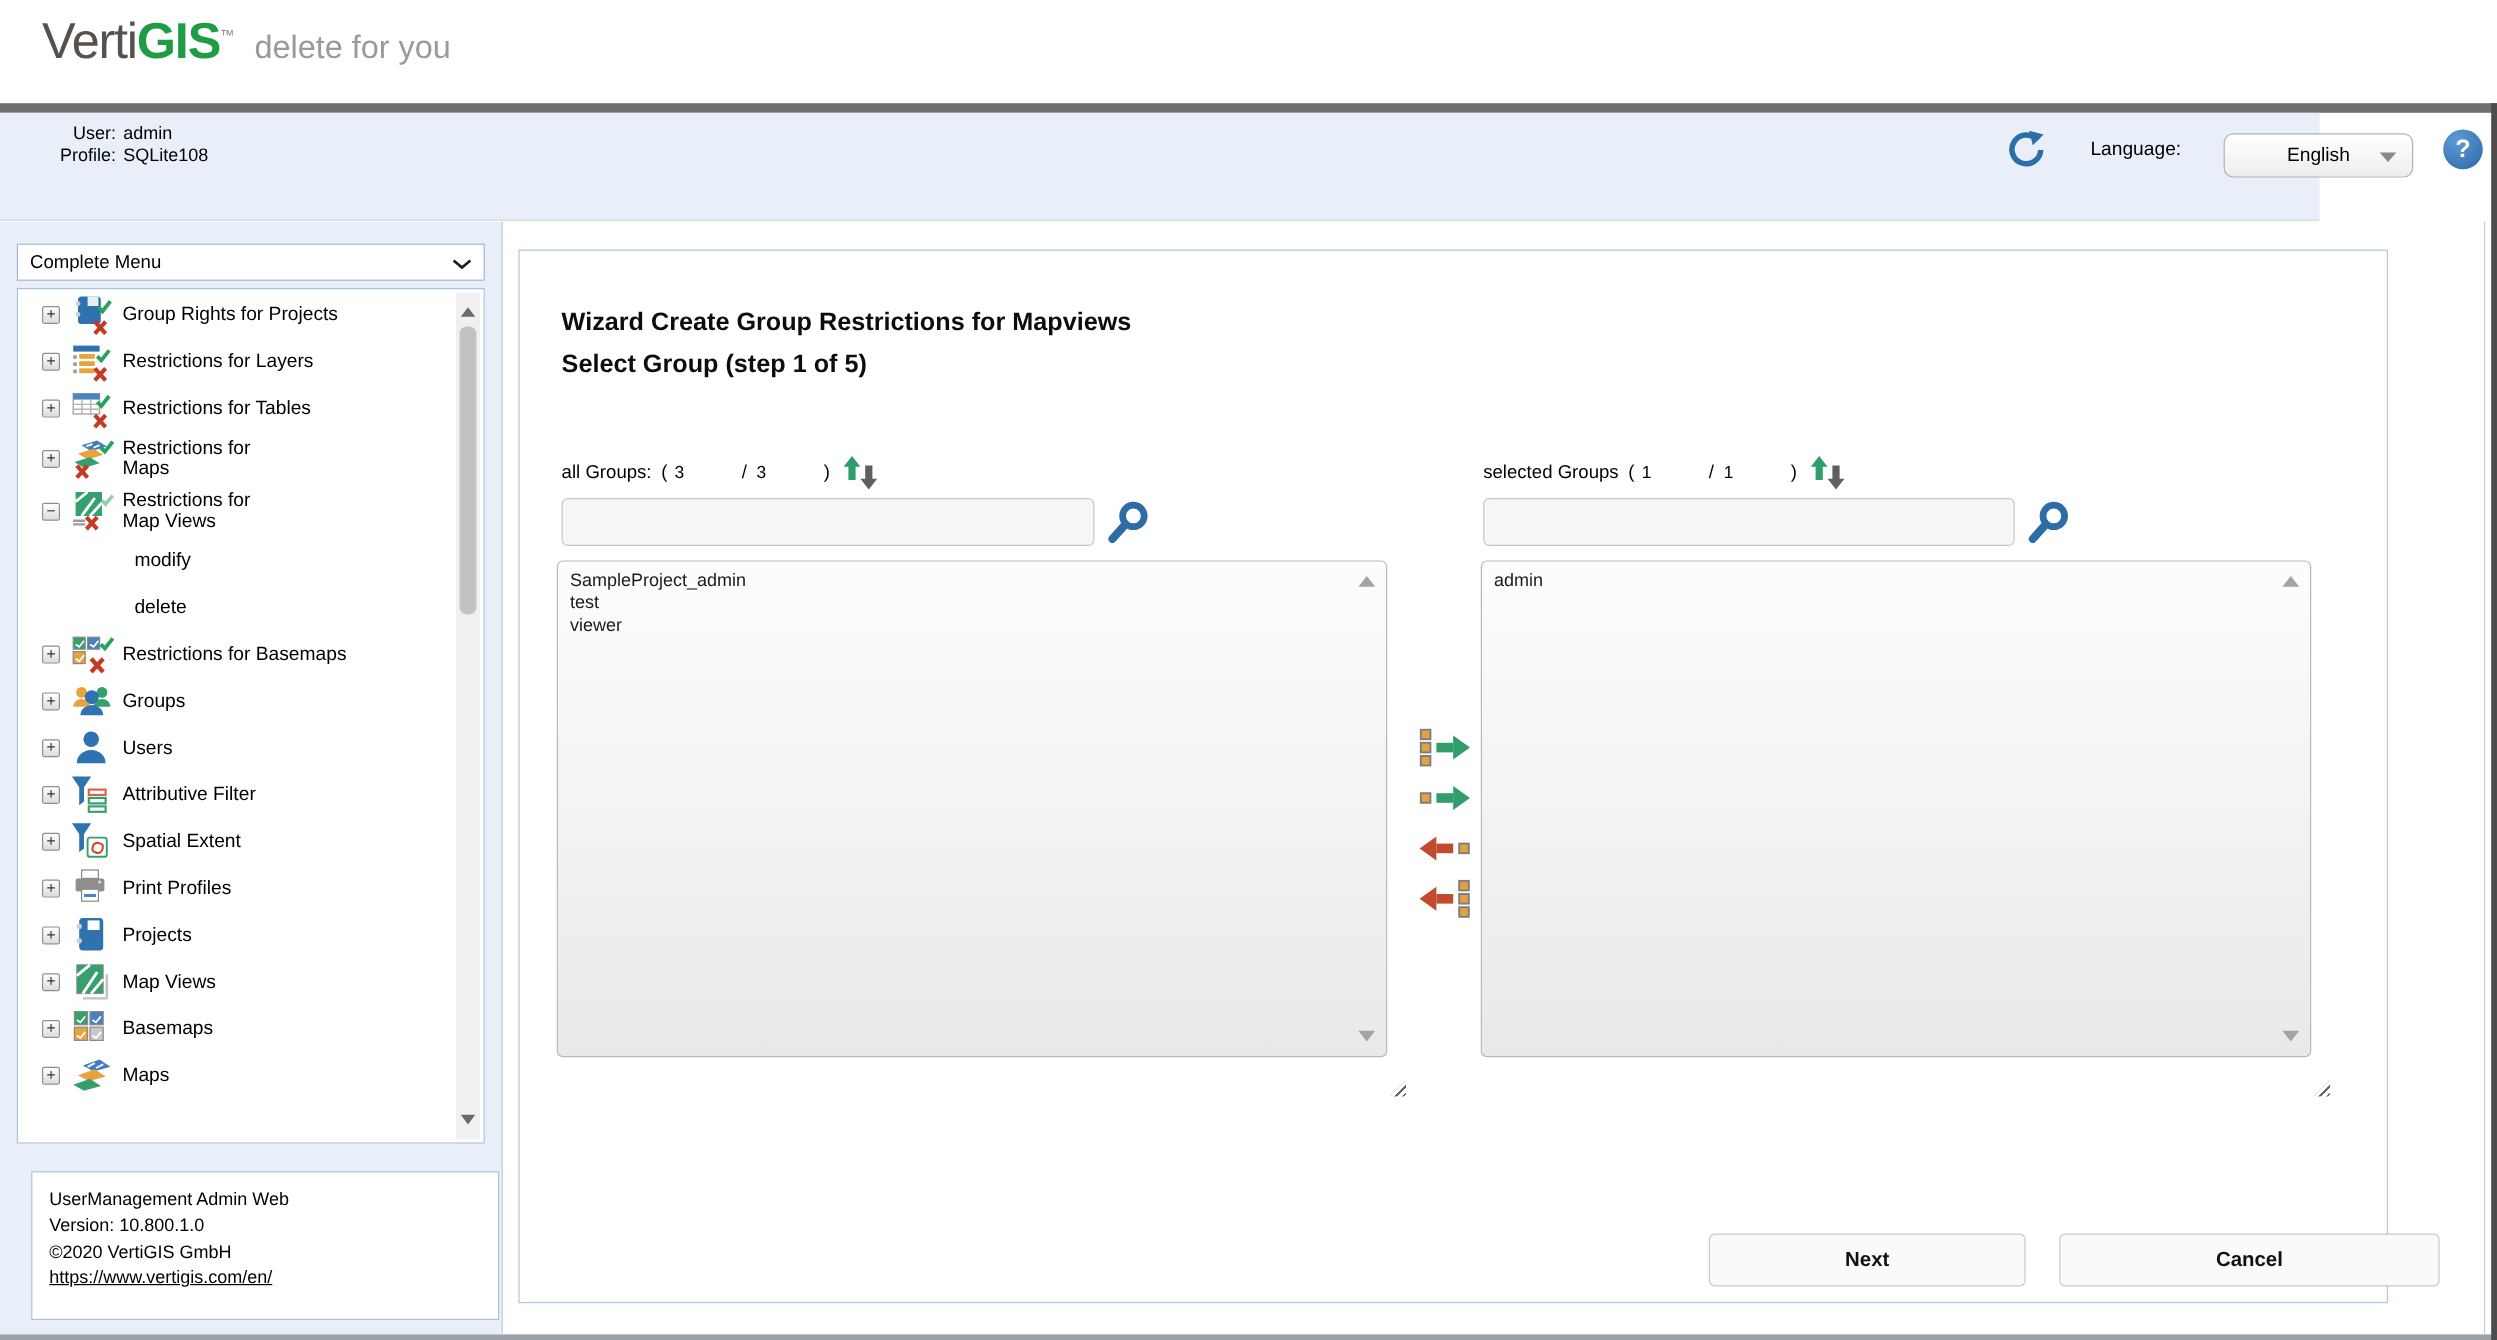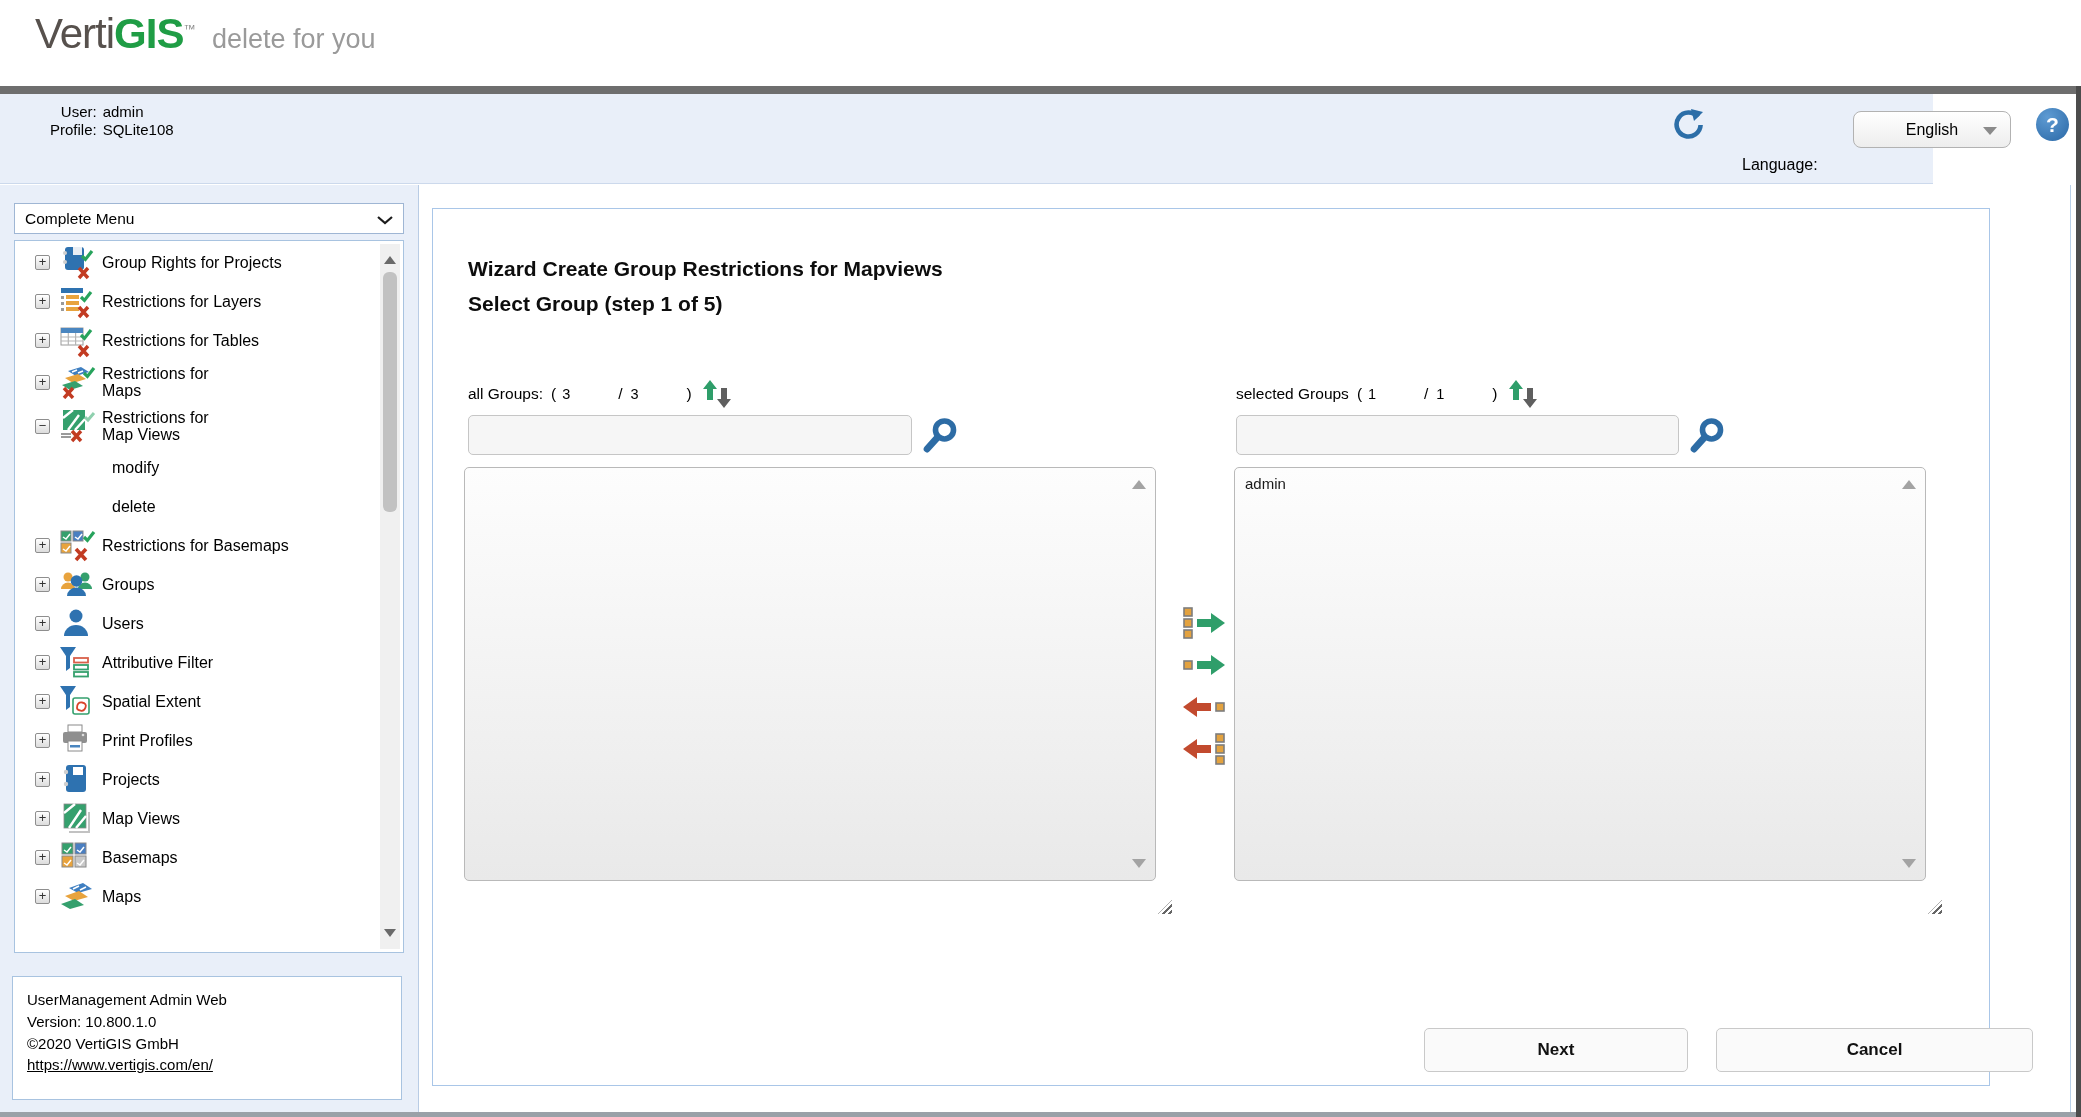--- a/index.html
+++ b/index.html
@@ -12,21 +12,21 @@
   .logo .lg2 { color:#1f9d45; font-weight:700; }
   .logo .tm { font-size:12px; color:#8a8a8a; vertical-align:super; }
   .tagline { position:absolute; left:212px; top:24px; font-size:27px; color:#9a9a9a; }
   .darkbar { position:absolute; left:0; top:86px; width:2081px; height:8px; background:#6e6e6e; }
 
   
   .infoband { position:absolute; left:0; top:94px; width:1933px; height:90px; background:#e9eff9; border-bottom:1px solid #ccd9ec; }
   .userbox { position:absolute; left:50px; top:9px; display:grid; grid-template-columns:auto auto; column-gap:6px; font-size:15px; color:#000; line-height:18px; }
   .userbox .lbl { text-align:right; }
   .refresh { position:absolute; left:1672px; top:14px; width:32px; height:32px; cursor:pointer; }
-  .langlbl { position:absolute; left:1742px; top:22px; font-size:16px; color:#000;margin-top:40px; }
+  .langlbl { position:absolute; left:1742px; top:22px; font-size:16px; color:#000; }
   .langdd { position:absolute; left:1853px; top:17px; width:158px; height:37px; border:1px solid #b2b2b2; border-radius:8px;
             background:linear-gradient(180deg,#ffffff,#ededed); display:flex; align-items:center; justify-content:center; font-size:16px; cursor:pointer; }
   .langdd .caret { position:absolute; right:13px; top:15px; width:0; height:0; border-left:7px solid transparent; border-right:7px solid transparent; border-top:8px solid #8a8a8a; }
   .helpbtn { position:absolute; left:2036px; top:14px; width:33px; height:33px; border-radius:50%;
              background:radial-gradient(circle at 35% 28%, #5e9bd3, #2a68a6); color:#fff; font-size:21px; font-weight:700;
              display:flex; align-items:center; justify-content:center; cursor:pointer; }
 
   
   .sidebarbg { position:absolute; left:0; top:185px; width:419px; height:927px; background:#e9eff9; border-right:1px solid #b9cce5; }
   .menusel { position:absolute; left:14px; top:203px; width:390px; height:31px; background:#fff; border:1px solid #9fb6d4;
@@ -39,21 +39,21 @@
   .trow.child { min-height:39px; padding-left:71px; }
   .expander { flex:0 0 15px; width:15px; height:15px; border:1px solid #8e8e8e; border-radius:2px;
               background:linear-gradient(180deg,#ffffff,#dcdcdc); font-size:13px; line-height:12px; text-align:center; color:#333; cursor:pointer; }
   .ticon { flex:0 0 38px; width:38px; height:34px; margin-left:8px; }
   .tlabel { margin-left:6px; font-size:16px; color:#000; width:220px; line-height:17px; }
   .trow.wrap .tlabel { width:132px; }
   .vtrack { position:absolute; right:3px; top:3px; width:20px; height:705px; background:#f0f0f0; }
   .vthumb { position:absolute; left:3px; top:28px; width:14px; height:240px; background:#c2c2c2; border-radius:6px; cursor:pointer; }
   .arr-up { position:absolute; left:4px; top:12px; width:0; height:0; border-left:6px solid transparent; border-right:6px solid transparent; border-bottom:8px solid #6a6a6a; cursor:pointer; }
   .arr-dn { position:absolute; left:4px; bottom:12px; width:0; height:0; border-left:6px solid transparent; border-right:6px solid transparent; border-top:8px solid #6a6a6a; cursor:pointer; }
-  .aboutbox { position:absolute; left:12px; top:976px; width:390px; height:124px; background:#fff; border:1px solid #a8c3e0;
+  .aboutbox { position:absolute; left:26px; top:976px; width:390px; height:124px; background:#fff; border:1px solid #a8c3e0;
               padding:12px 14px; font-size:15px; line-height:1.45; color:#000; }
   .aboutbox a { color:#000; }
 
   
   .panel { position:absolute; left:432px; top:208px; width:1558px; height:878px; background:#fff; border:1px solid #a9c6e8; }
   .ptitle { position:absolute; left:35px; top:48px; font-size:21px; font-weight:700; color:#0d0d0d; }
   .psub   { position:absolute; left:35px; top:83px; font-size:21px; font-weight:700; color:#0d0d0d; }
   .cntrow { position:absolute; top:170px; font-size:15.5px; color:#000; display:flex; align-items:center; }
   .cntrow .seg { display:inline-block; }
   .cntrow .num { display:inline-block; width:56px; font-size:14.5px; }
@@ -377,20 +377,25 @@
       <circle cx="20" cy="11.5" r="8" fill="none" stroke="#2d6ca5" stroke-width="5"></circle>
       <line x1="13" y1="19" x2="4.5" y2="28.5" stroke="#2d6ca5" stroke-width="6" stroke-linecap="round"></line>
     </svg>
     <input class="search" style="left: 803px; width: 443px;" value="">
     <svg class="mag" style="left:1256px;" viewBox="0 0 32 32">
       <circle cx="20" cy="11.5" r="8" fill="none" stroke="#2d6ca5" stroke-width="5"></circle>
       <line x1="13" y1="19" x2="4.5" y2="28.5" stroke="#2d6ca5" stroke-width="6" stroke-linecap="round"></line>
     </svg>
 
     <div class="listbox" style="left:31px;">
+      <div class="items">
+        <div>SampleProject_admin</div>
+        <div>test</div>
+        <div>viewer</div>
+      </div>
       <div class="sarr-up"></div>
       <div class="sarr-dn"></div>
     </div>
 
     <div class="listbox" style="left:801px;">
       <div class="items">
         <div>admin</div>
       </div>
       <div class="sarr-up"></div>
       <div class="sarr-dn"></div>

